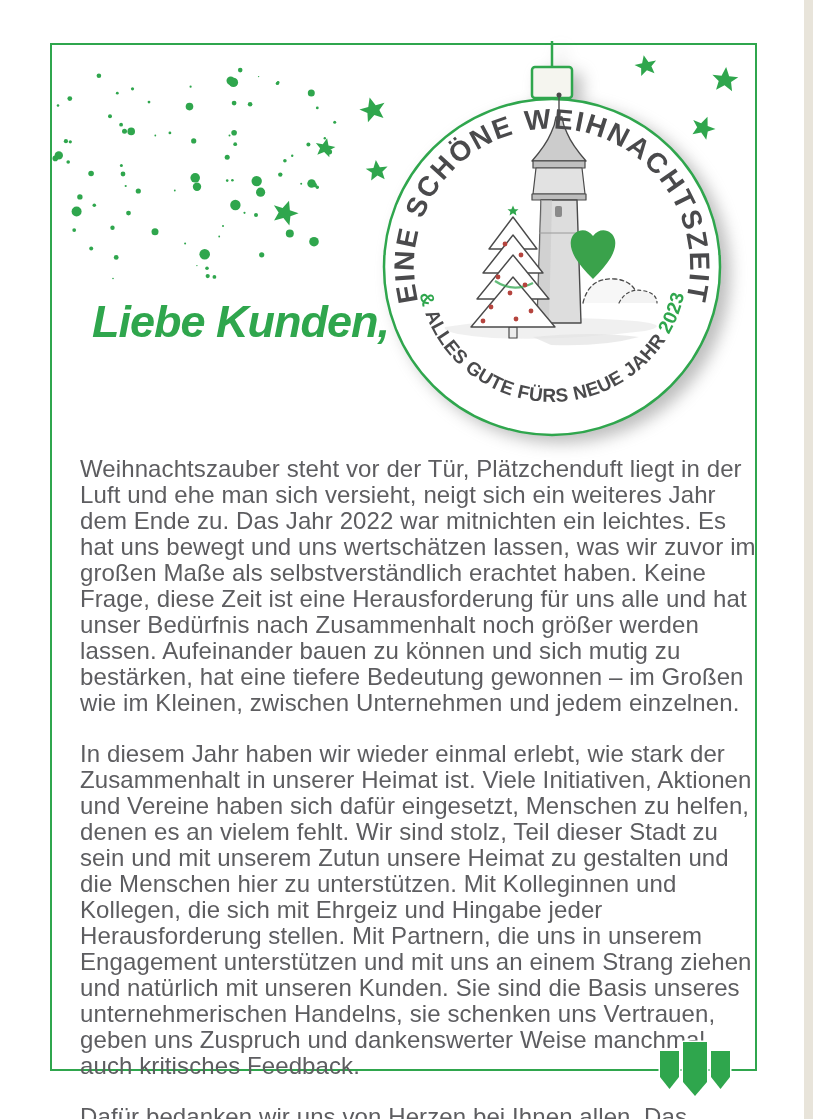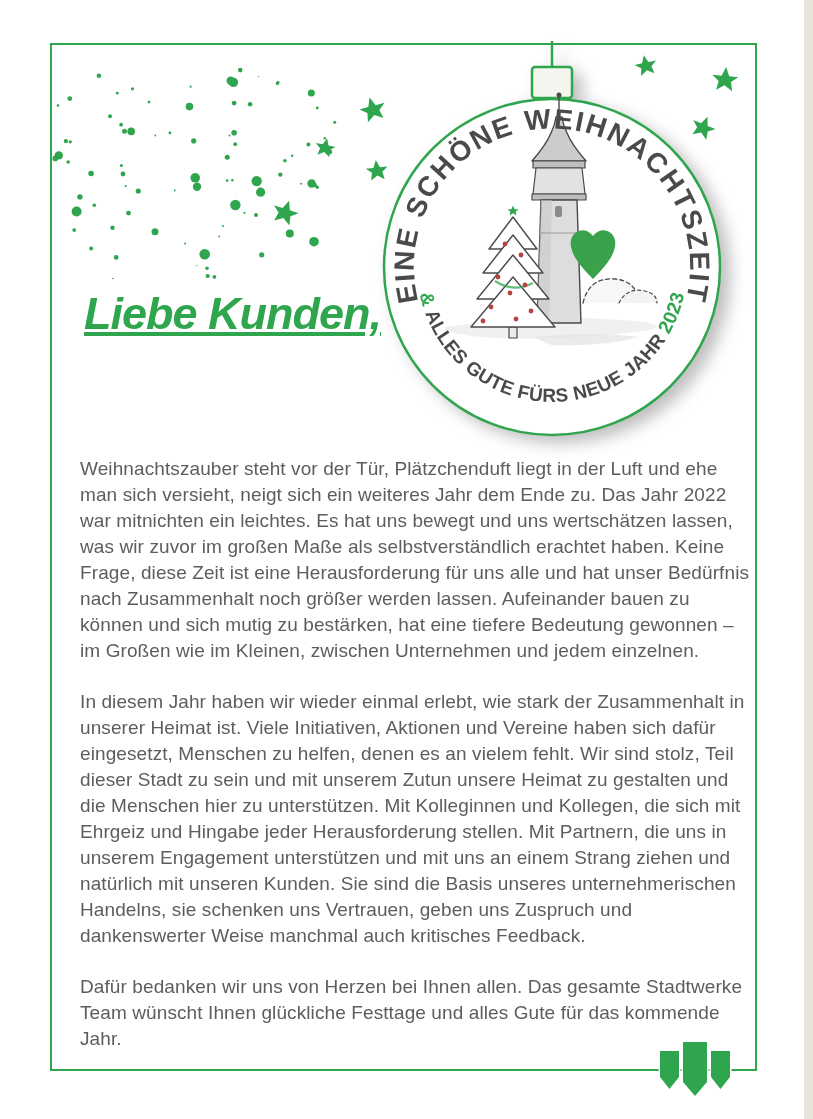--- a/index.html
+++ b/index.html
@@ -20,28 +20,28 @@
   .arc-top{
     font-family:"Liberation Sans",sans-serif;font-weight:700;font-size:28px;
     letter-spacing:2px;fill:var(--arc,#4a4a4c);
   }
   .arc-bottom{
     font-family:"Liberation Sans",sans-serif;font-weight:700;font-size:19px;
     letter-spacing:.3px;fill:var(--arc,#4a4a4c);
   }
   .arc-green{fill:var(--green,#2fa64d);}
   .greeting{
-    position:absolute;left:80px;top:282px;margin:4px;
+    position:absolute;left:80px;top:282px;margin:12px;
     color:var(--green,#2fa64d);font-style:italic;font-weight:700;
-    font-size:45px;line-height:55px;letter-spacing:-1px;text-decoration:underline;
+    font-size:45px;line-height:55px;letter-spacing:-1px;
   }
   .greeting span{display:block;}
   .greeting .l2{padding-left:40px;}
   .letter{position:absolute;left:80px;top:456px;width:676px;color:var(--body,#5d5d60);}
-  .letter p{margin:0 0 25px;font-size:19px;line-height:26px;letter-spacing:.1px;}
+  .letter p{margin:0 0 25px;font-size:24px;line-height:26px;letter-spacing:.1px;}
   .logo{position:absolute;left:655px;top:1038px;}
   .sketch{stroke:#4a4a4a;stroke-linejoin:round;stroke-linecap:round;}
 </style>
 </head>
 <body>
 
 <div class="page-edge"></div>
 <div class="frame"></div>
 
 <svg class="decor" width="813" height="1119" viewBox="0 0 813 1119" aria-hidden="true">

